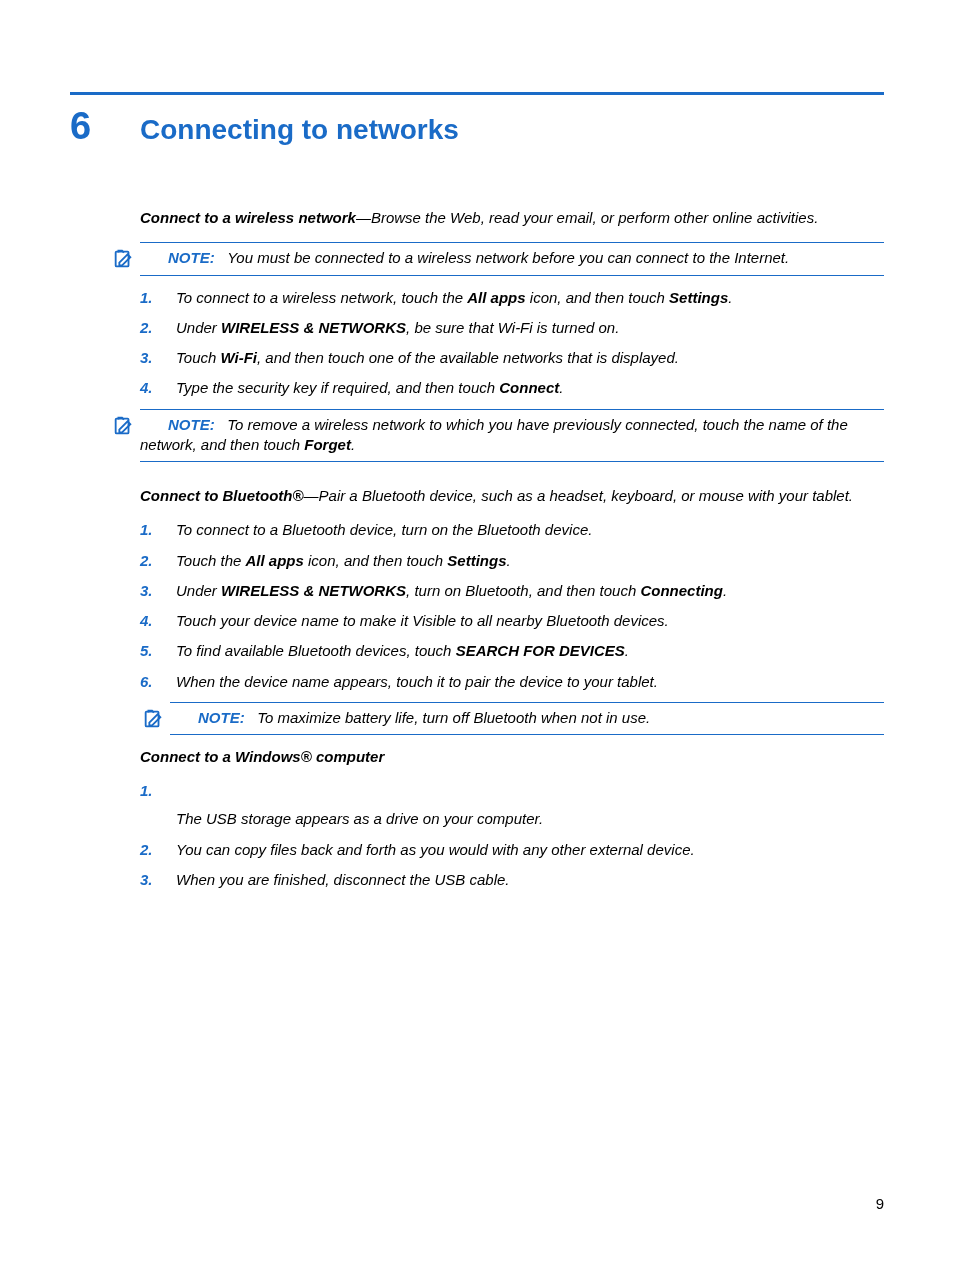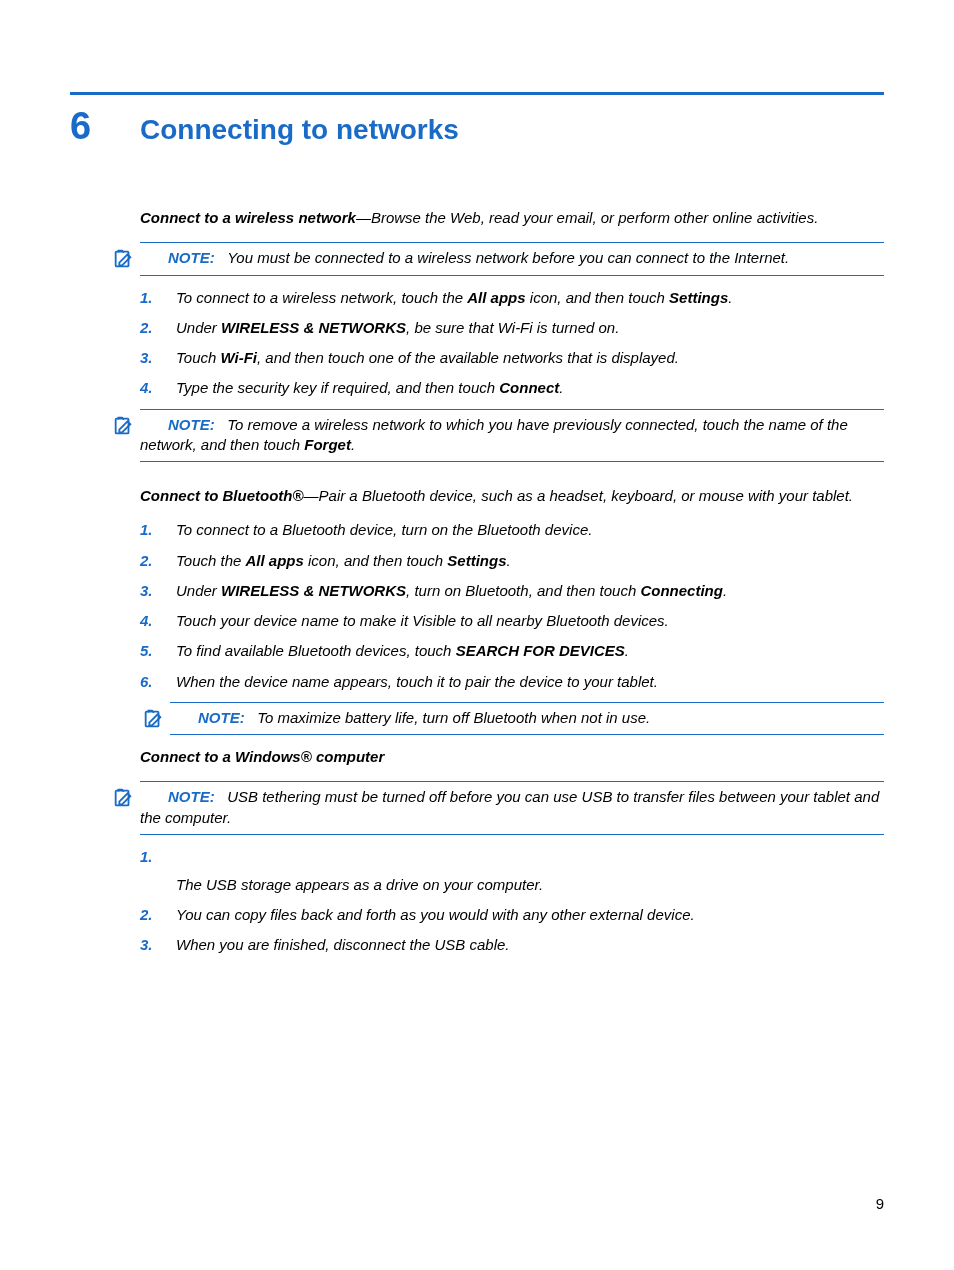--- a/index.html
+++ b/index.html
@@ -187,27 +187,20 @@
     <div class="note-box idt">
       <svg class="note-icon" viewBox="0 0 24 24" fill="none" stroke="currentColor" stroke-width="2">
           <rect x="4" y="4" width="14" height="16" rx="1"></rect>
           <path d="M7 5v-2h4l2 2M17 7l3 3-9 9H8v-3z"></path>
         </svg>
       <span class="note-label">NOTE:</span>&nbsp;&nbsp;&nbsp;<span>To maximize battery life, turn off Bluetooth when not in use.</span>
     </div>
 
     <p class="para bold">Connect to a Windows® computer</p>
 
-    <div class="note-box">
-      <svg class="note-icon" viewBox="0 0 24 24" fill="none" stroke="currentColor" stroke-width="2">
-          <rect x="4" y="4" width="14" height="16" rx="1"></rect>
-          <path d="M7 5v-2h4l2 2M17 7l3 3-9 9H8v-3z"></path>
-        </svg>
-      <span class="note-label">NOTE:</span>&nbsp;&nbsp;&nbsp;<span>USB tethering must be turned off before you can use USB to transfer files between your tablet and the computer.</span>
-    </div>
 
     <ol class="steps">
       <li>
           <span class="step-num">1.</span>
           <span class="step-text"><div class="step-sub">The USB storage appears as a drive on your computer.</div></span>
         </li>
       <li>
           <span class="step-num">2.</span>
           <span class="step-text">You can copy files back and forth as you would with any other external device.</span>
         </li>

